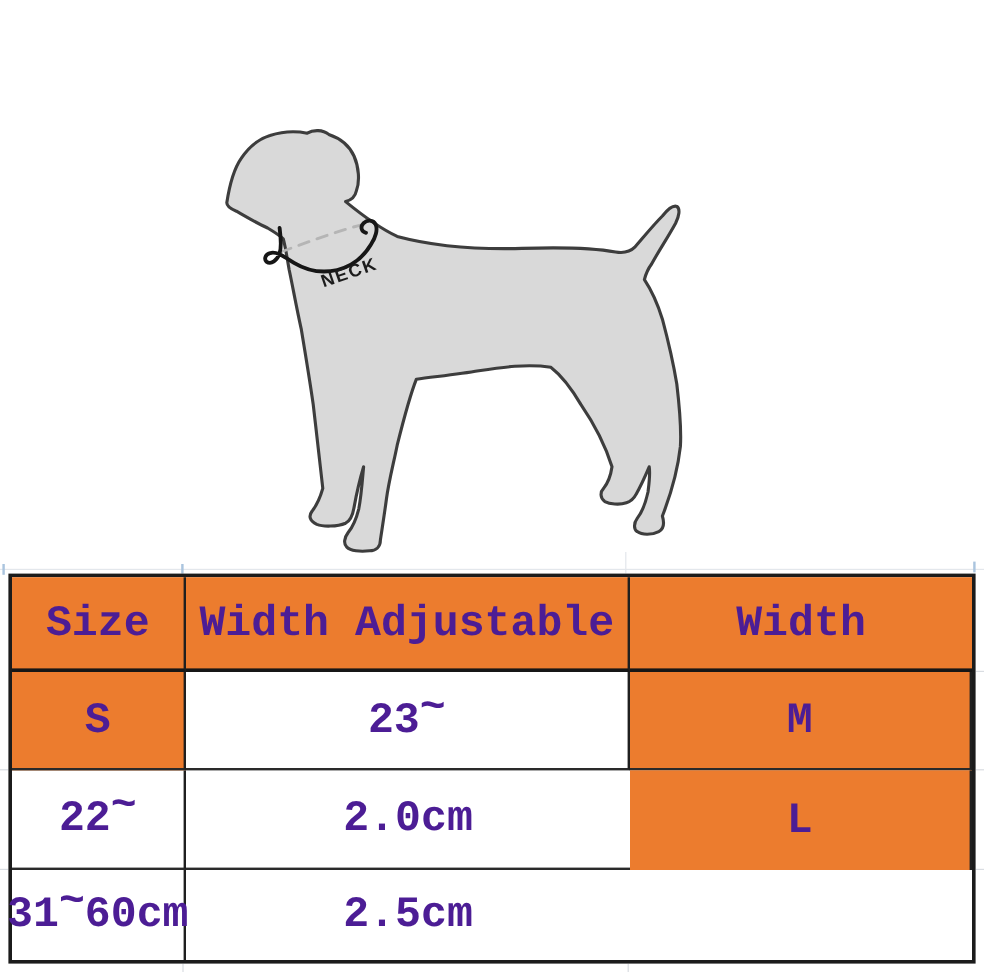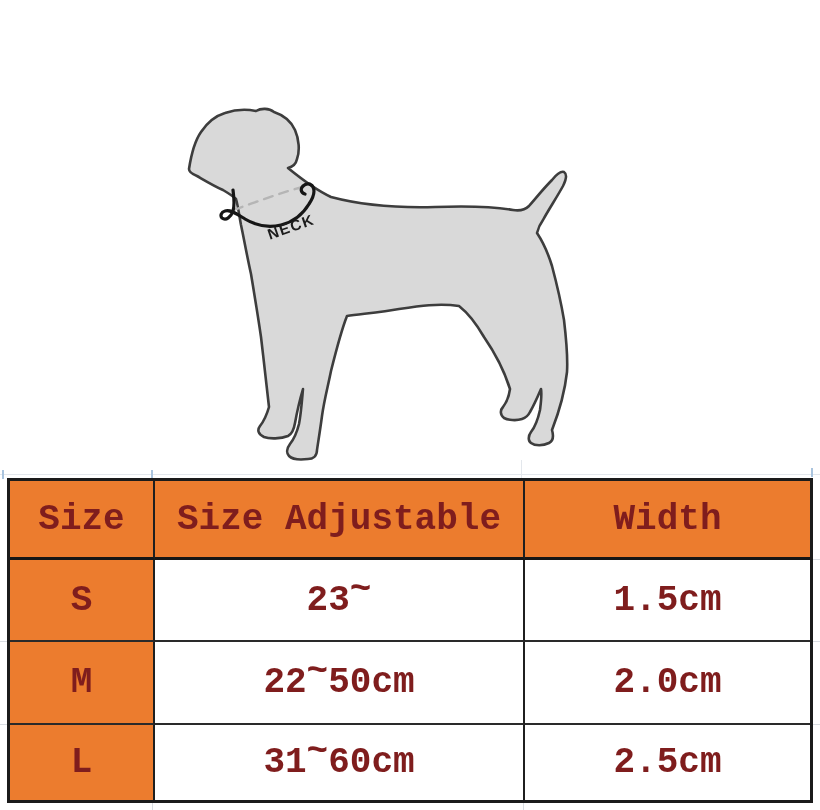--- a/index.html
+++ b/index.html
@@ -31,21 +31,21 @@
     background:#ffffff;
   }
   .cell{
     box-sizing:border-box;
     display:flex;align-items:center;justify-content:center;
     border-right:2px solid #1f1f1f;
     border-bottom:2px solid #2a2a2a;
     font-family:"Liberation Mono", monospace;
     font-size:36px;
     font-weight:600;
-    color:#7f1d1d;
+    color:#4c1d95;
     letter-spacing:0px;
     white-space:nowrap;
   }
   .cell.last-col{border-right:none;}
   .cell.last-row{border-bottom:none;}
   .cell.orange{background:#ec7c2e;}
   .cell.head{border-bottom:3px solid #161616;}
   .tilde{
     display:inline-block;
     transform:translateY(-11px);
@@ -140,35 +140,33 @@
   <div class="gl-stub" style="left:813px;top:641px;width:7px;height:1px;"></div>
   <div class="gl-stub" style="left:813px;top:724px;width:7px;height:1px;"></div>
   <div class="gl-stub" style="left:0;top:641px;width:7px;height:1px;"></div>
   <div class="gl-stub" style="left:0;top:724px;width:7px;height:1px;"></div>
   <div class="gl-stub" style="left:152px;top:803px;width:1px;height:7px;"></div>
   <div class="gl-stub" style="left:523px;top:803px;width:1px;height:7px;"></div>
 
   <div id="size-table">
 
     <div class="cell head orange">Size</div>
-    <div class="cell head orange">Size Adjustable</div>
+    <div class="cell head orange">Width Adjustable</div>
     <div class="cell head orange last-col">Width</div>
 
     <div class="cell orange">S</div>
     <div class="cell">
         <span>23</span>
         <span class="tilde">~</span>
       </div>
-    <div class="cell last-col">1.5cm</div>
 
     <div class="cell orange">M</div>
     <div class="cell">
         <span>22</span>
         <span class="tilde">~</span>
-        <span>50cm</span>
       </div>
     <div class="cell last-col">2.0cm</div>
 
     <div class="cell orange last-row">L</div>
     <div class="cell last-row">
         <span>31</span>
         <span class="tilde">~</span>
         <span>60cm</span>
       </div>
     <div class="cell last-row last-col">2.5cm</div>

